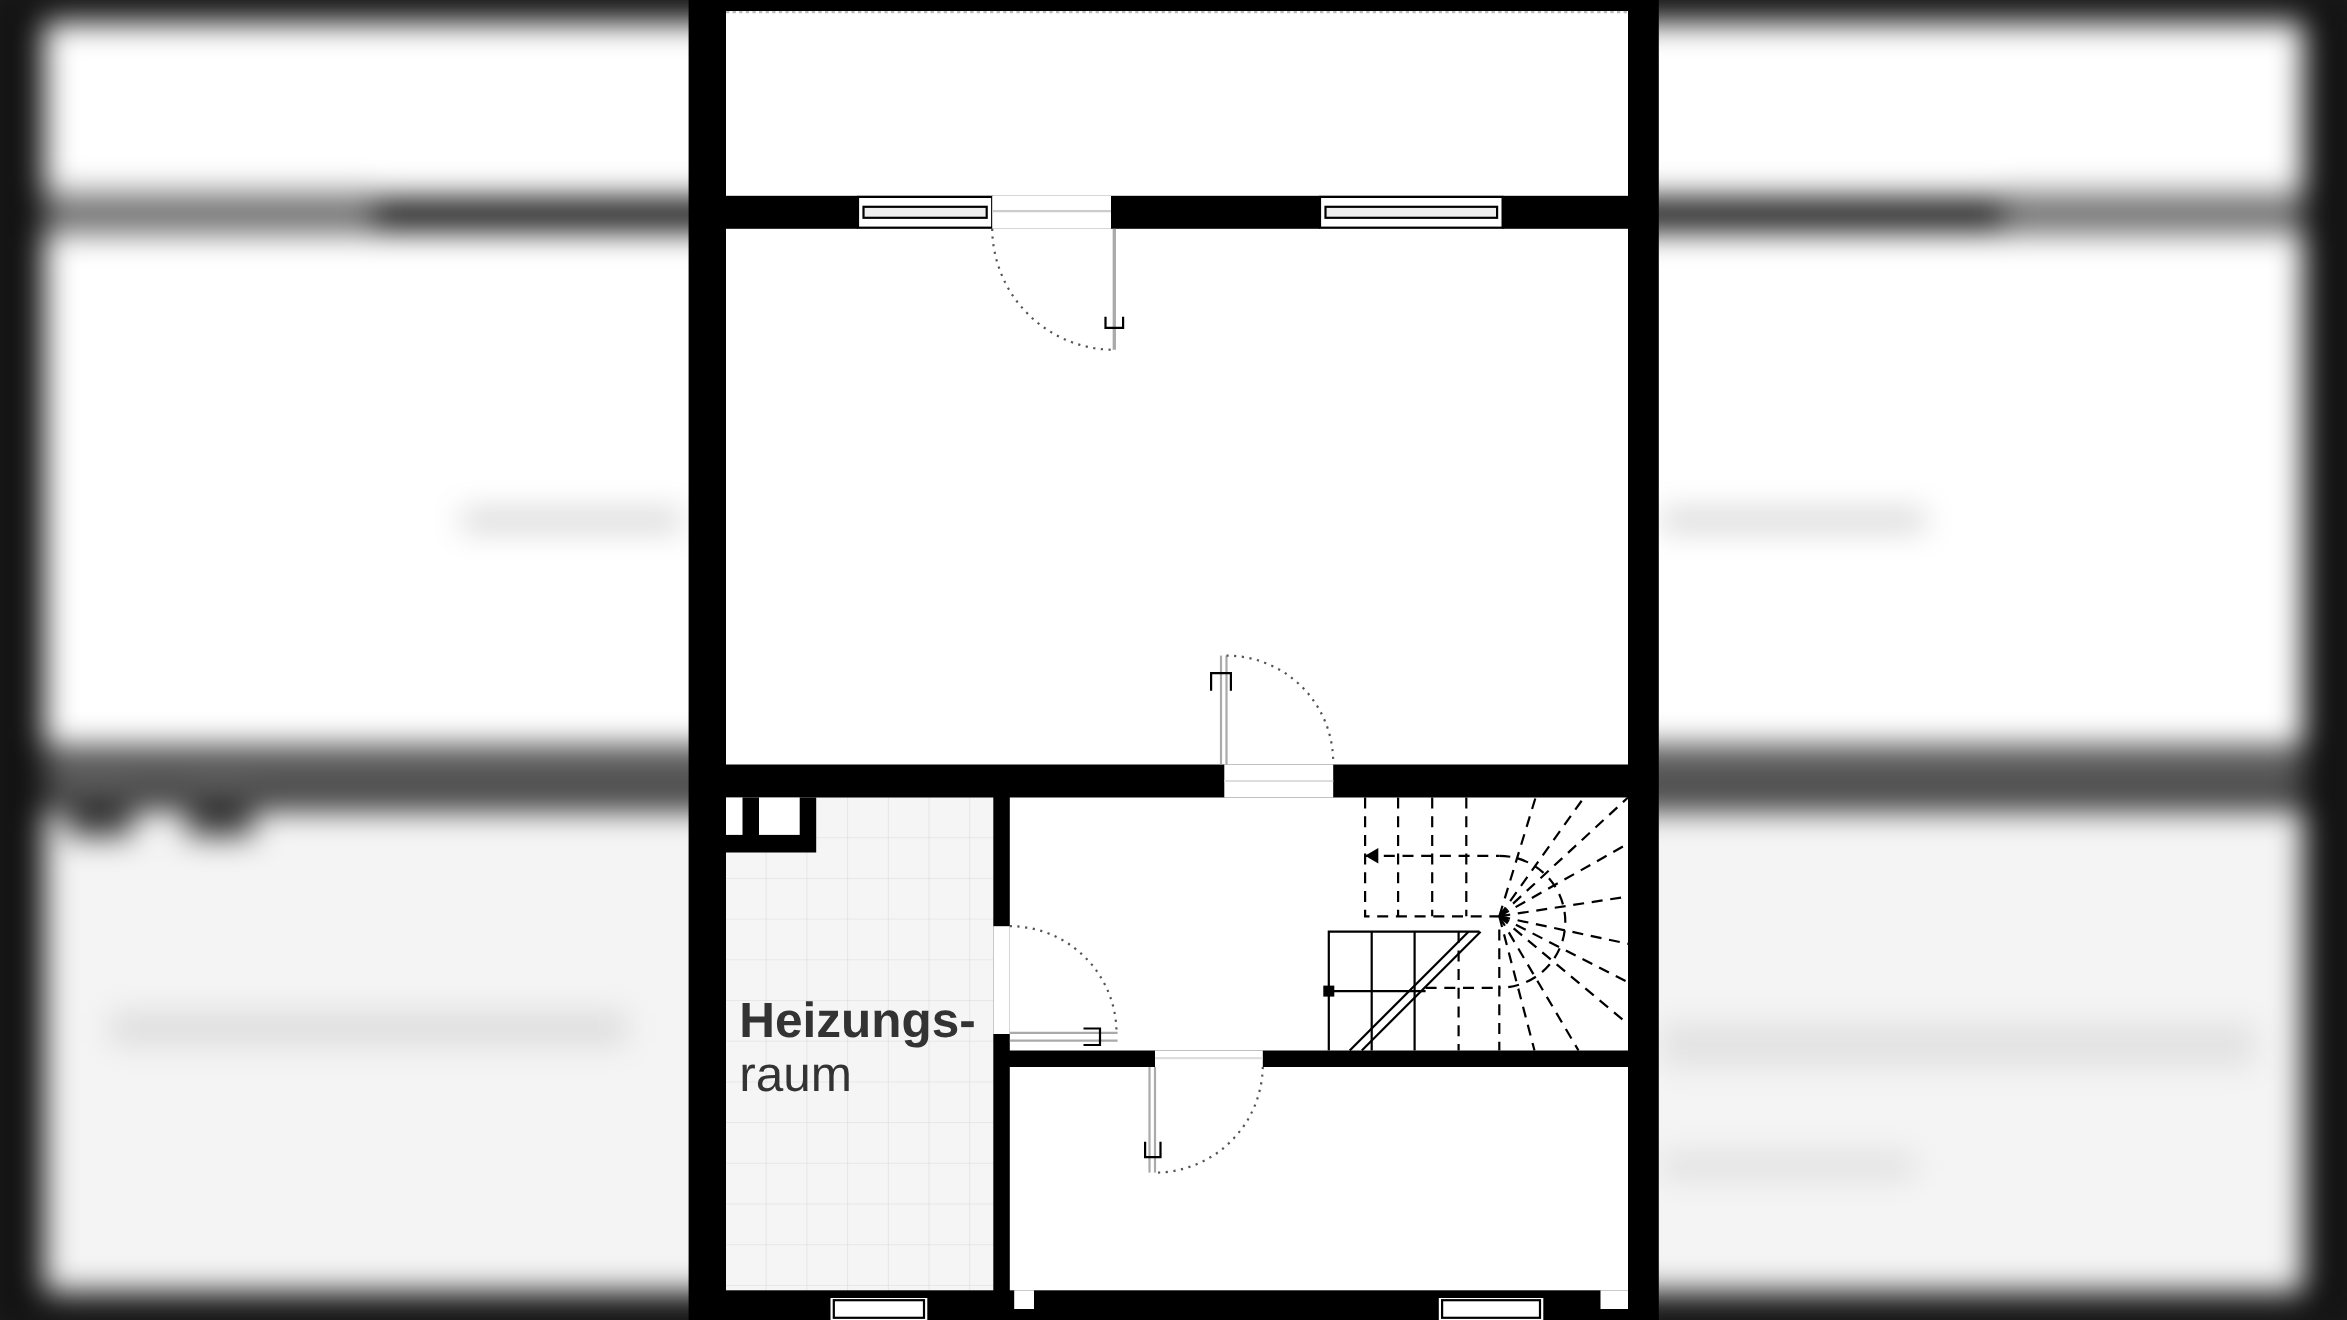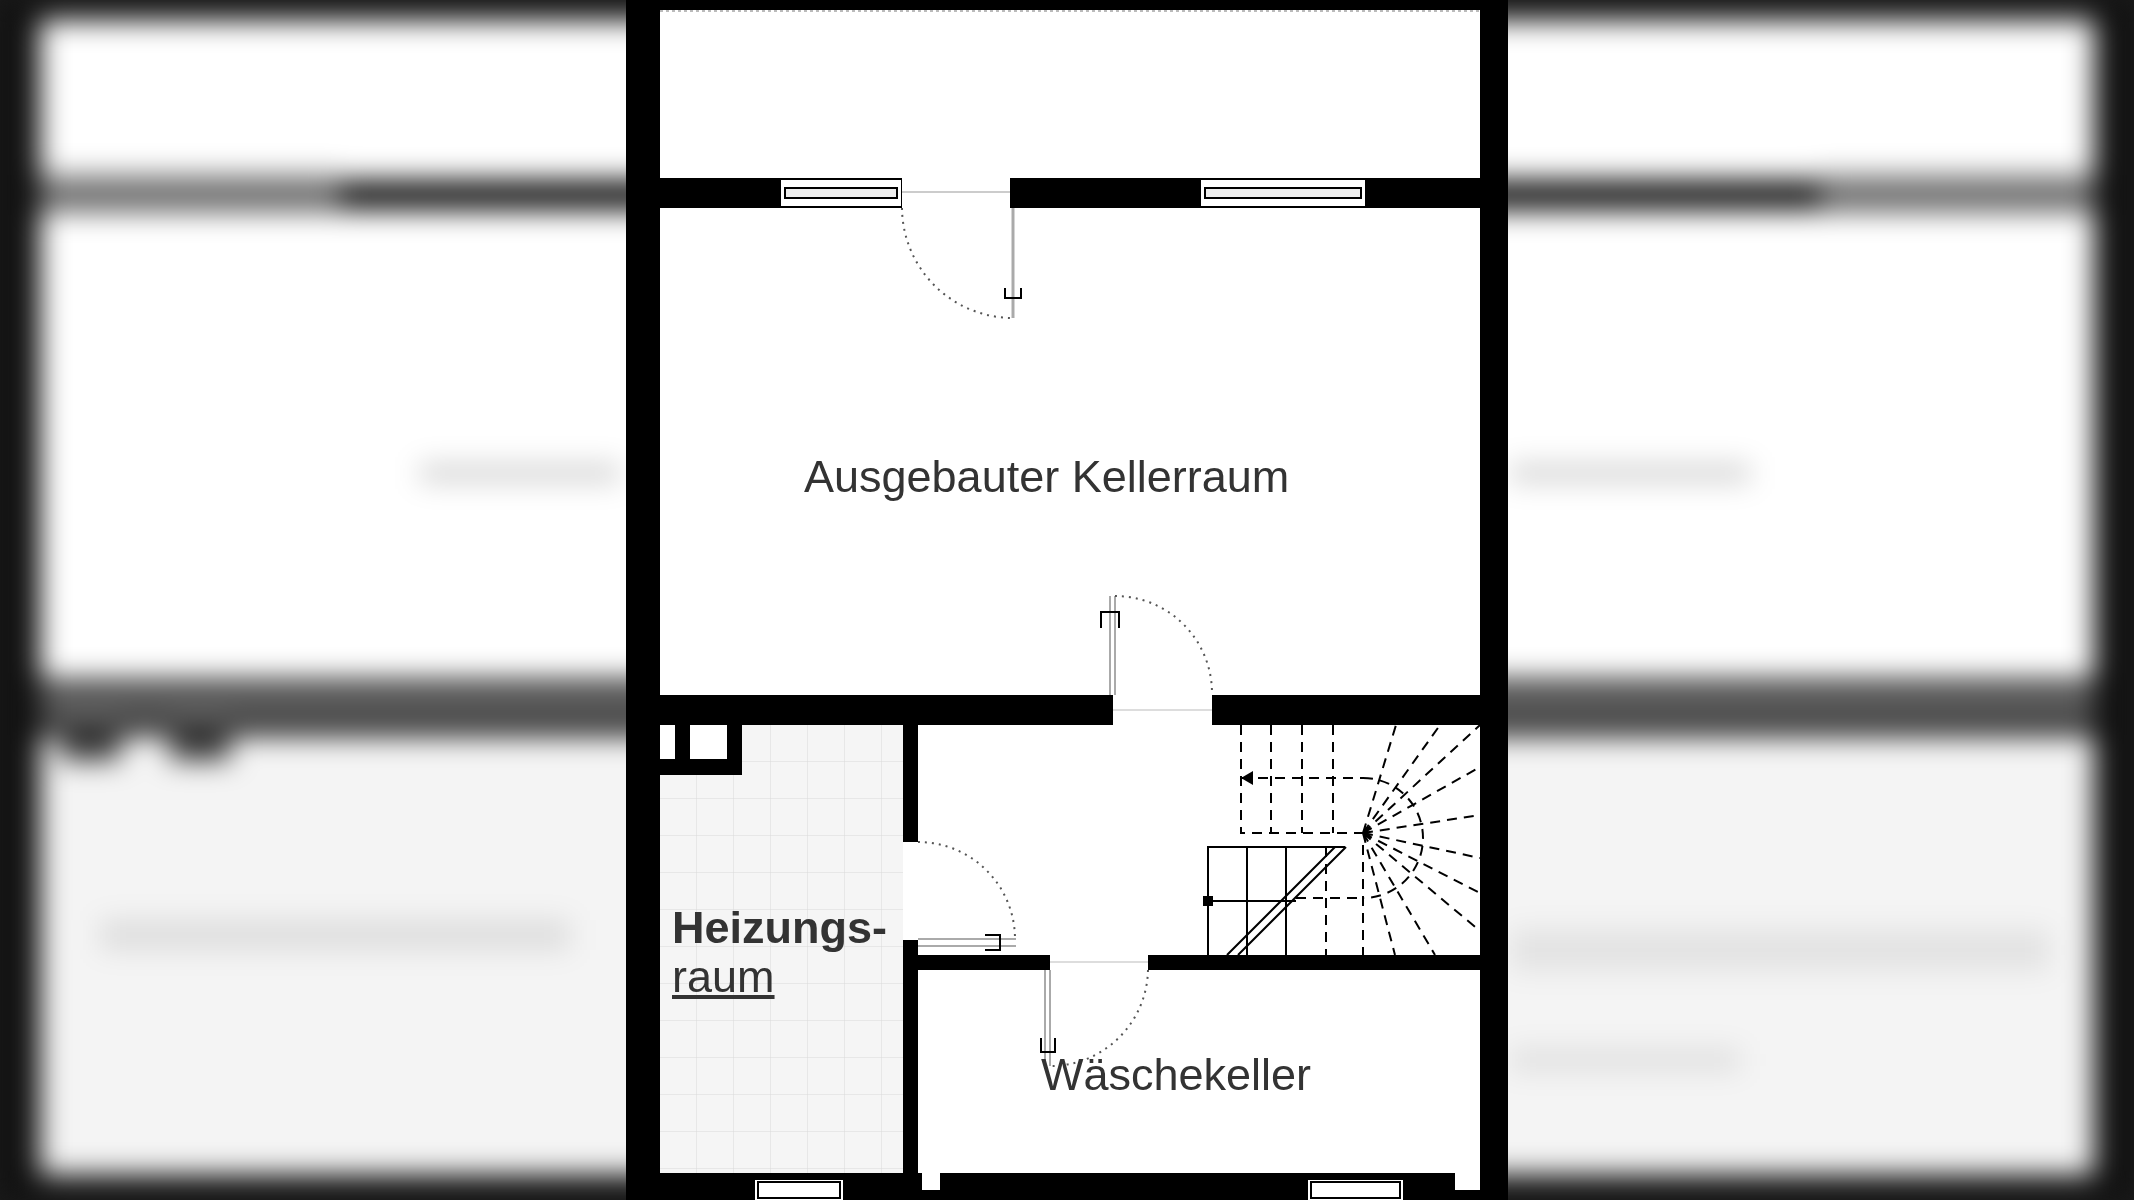--- a/index.html
+++ b/index.html
@@ -110,17 +110,15 @@
       <polygon points="1241,778 1253,771 1253,785" fill="#000" stroke="none"></polygon>
       <rect x="1203" y="896" width="10" height="10" fill="#000" stroke="none"></rect>
     </g>
 
     <rect x="755" y="1180" width="88" height="20" fill="#fff"></rect>
     <rect x="758" y="1182" width="82" height="16" fill="none" stroke="#000" stroke-width="2"></rect>
     <rect x="1308" y="1180" width="95" height="20" fill="#fff"></rect>
     <rect x="1311" y="1182" width="89" height="16" fill="none" stroke="#000" stroke-width="2"></rect>
   </svg>
 
-  <div class="room-label" style="left:804px;top:452px;">Ausgebauter Kellerraum</div>
   <div class="room-label" style="left:672px;top:903px;font-weight:bold;">Heizungs-</div>
-  <div class="room-label" style="left:672px;top:952px;text-decoration:underline;">raum</div>
-  <div class="room-label" style="left:1041px;top:1050px;">Wäschekeller</div>
+  <div class="room-label" style="left:672px;top:952px;">raum</div>
 </div>
 
 </body></html>

